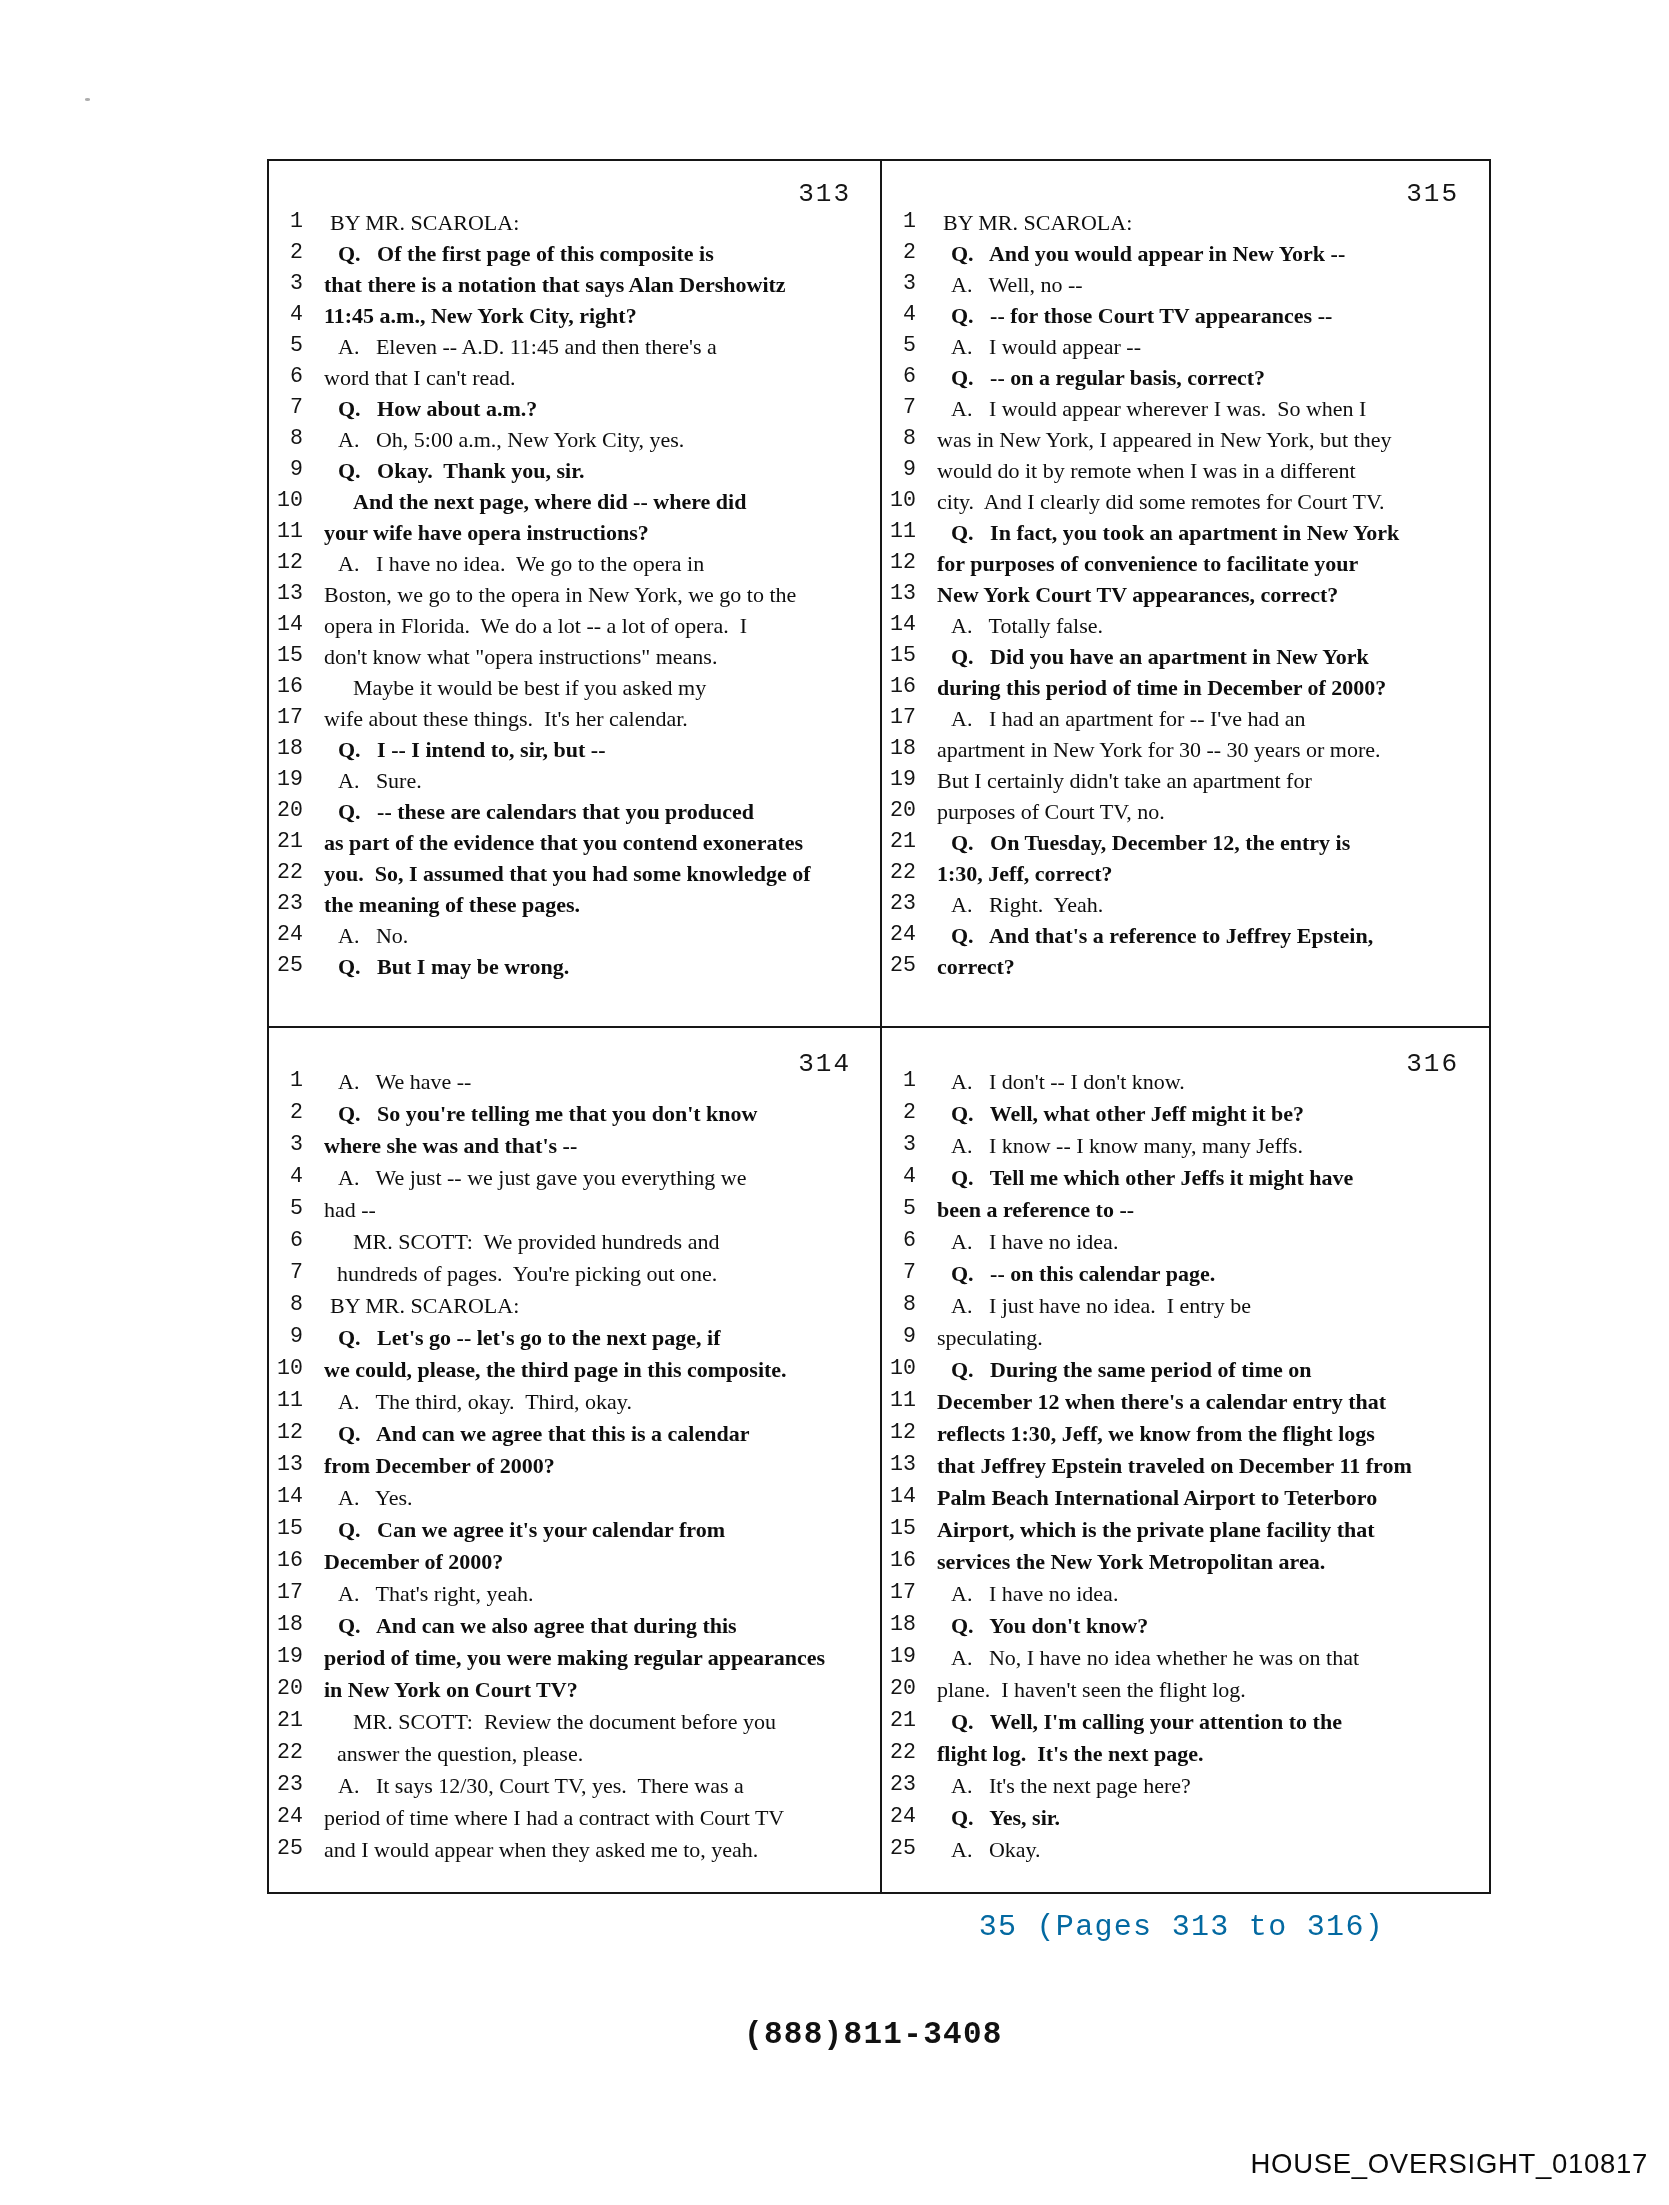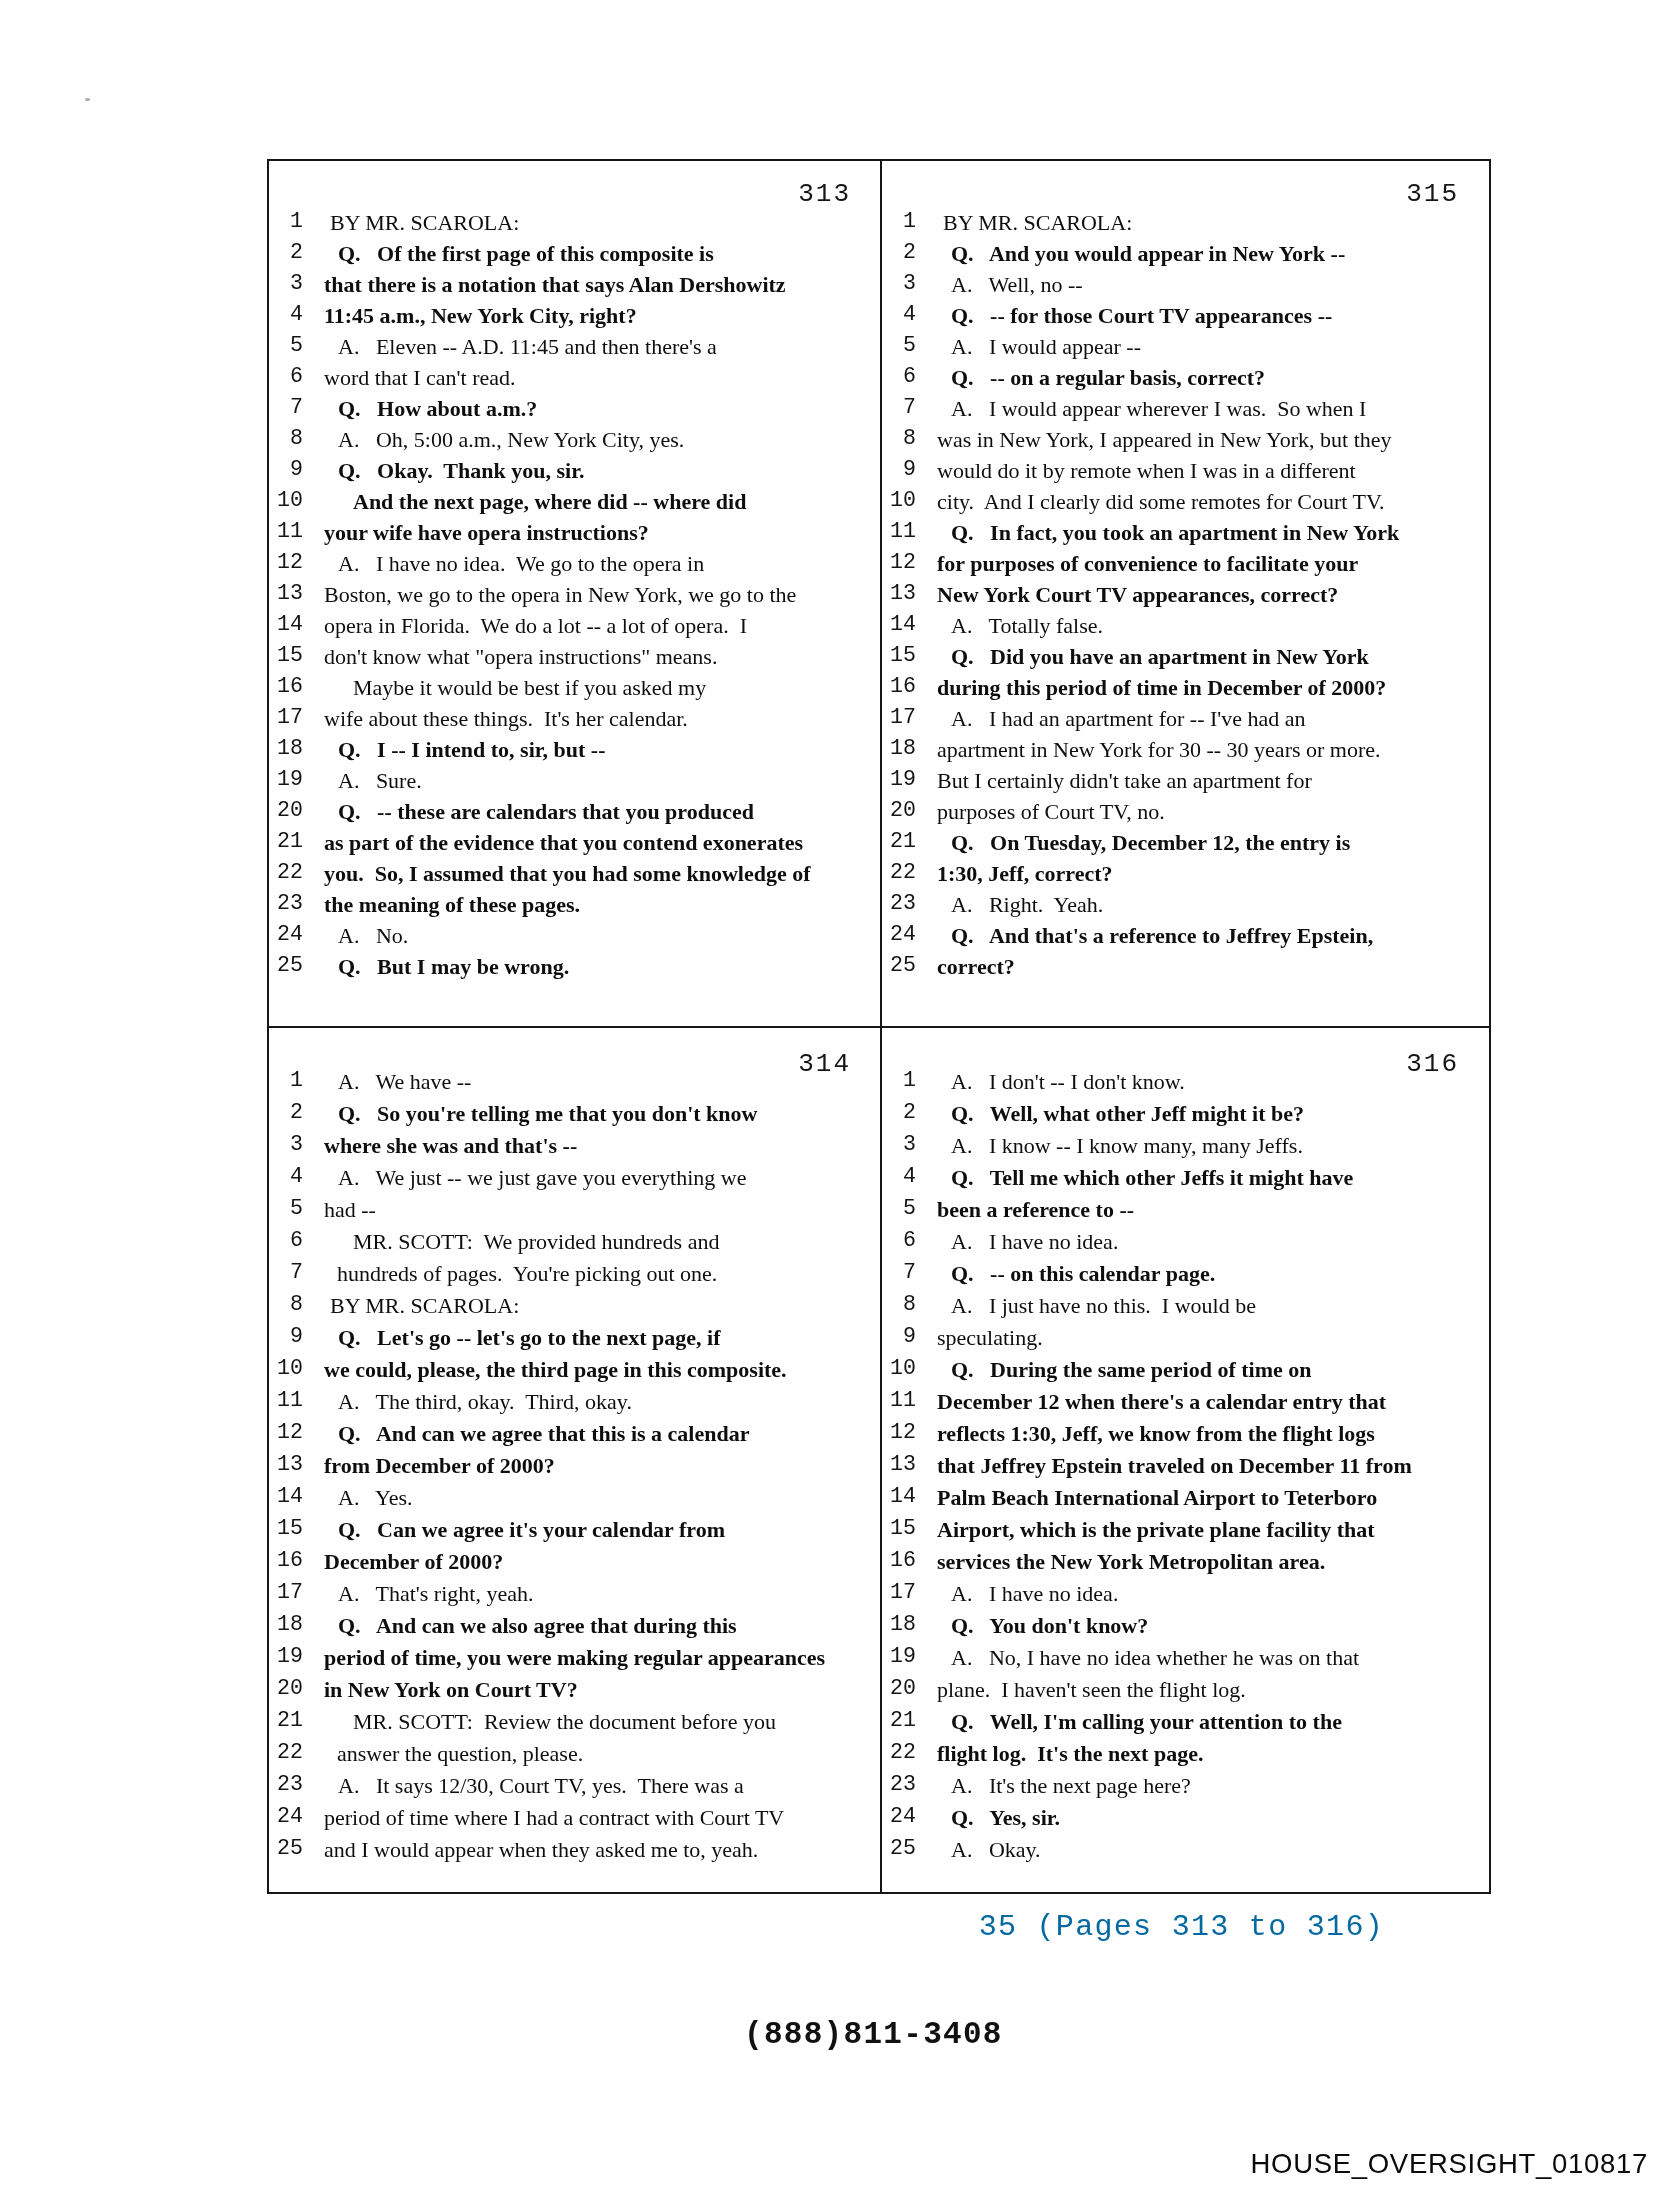--- a/index.html
+++ b/index.html
@@ -410,21 +410,21 @@
           <div class="row">
             <span class="ln">6</span>
             <span class="tx i-qa">A.   I have no idea.</span>
           </div>
           <div class="row">
             <span class="ln">7</span>
             <span class="tx i-qa b">Q.   -- on this calendar page.</span>
           </div>
           <div class="row">
             <span class="ln">8</span>
-            <span class="tx i-qa">A.   I just have no this.  I would be</span>
+            <span class="tx i-qa">A.   I just have no idea.  I entry be</span>
           </div>
           <div class="row">
             <span class="ln">9</span>
             <span class="tx i-c">speculating.</span>
           </div>
           <div class="row">
             <span class="ln">10</span>
             <span class="tx i-qa b">Q.   During the same period of time on</span>
           </div>
           <div class="row">

